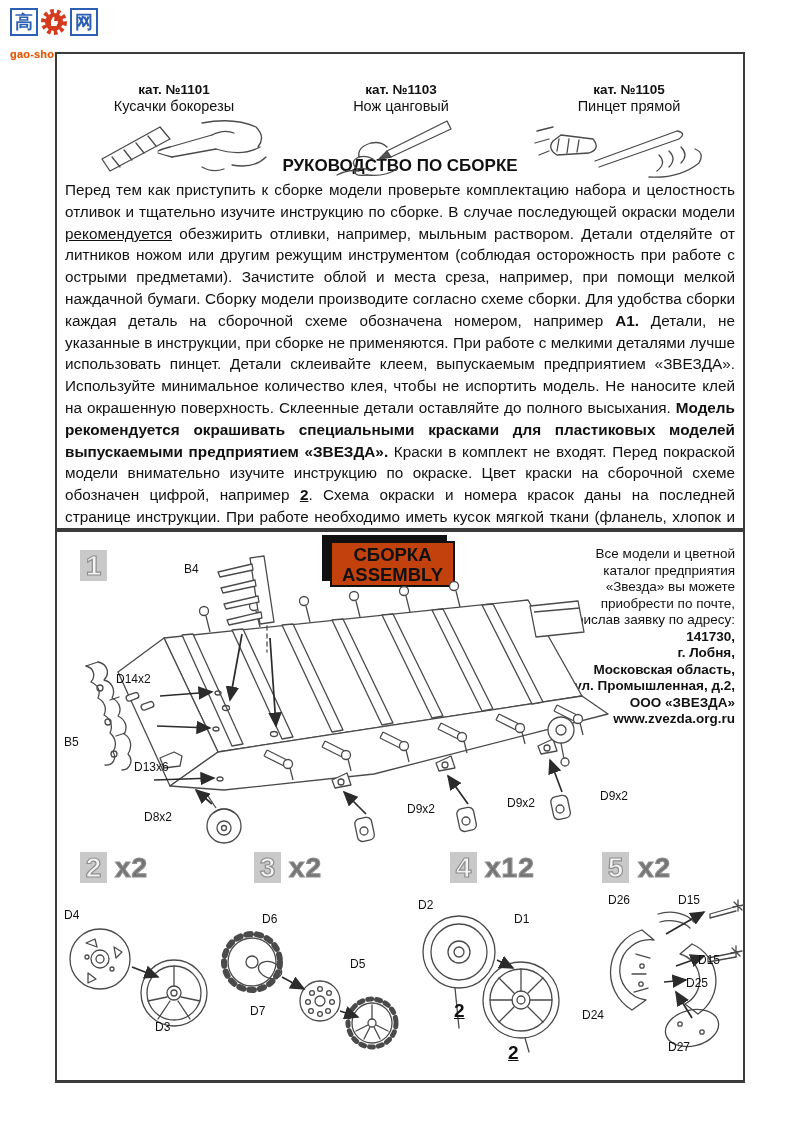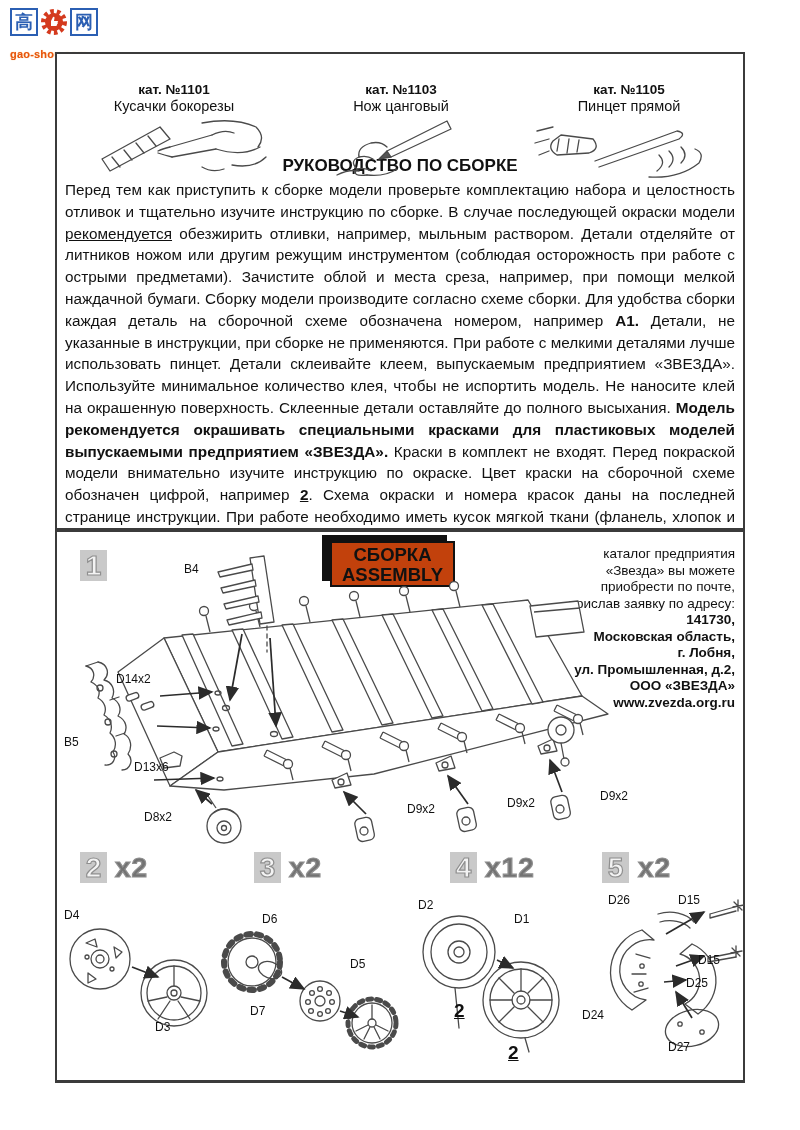--- a/index.html
+++ b/index.html
@@ -116,27 +116,28 @@
 
     <div class="badge" style="left:23px;top:18px;">1</div>
 
     <div class="sborka-shadow"></div>
     <div class="sborka">
       <div>СБОРКА</div>
       <div>ASSEMBLY</div>
     </div>
 
     <div class="addr">
+      <div>Все модели и цветной</div>
       <div>каталог предприятия</div>
       <div>«Звезда» вы можете</div>
       <div>приобрести по почте,</div>
       <div>прислав заявку по адресу:</div>
       <div class="b">141730,</div>
+      <div class="b">г. Лобня,</div>
       <div class="b">Московская область,</div>
-      <div class="b">г. Лобня,</div>
       <div class="b">ул. Промышленная, д.2,</div>
       <div class="b">ООО «ЗВЕЗДА»</div>
       <div class="b">www.zvezda.org.ru</div>
     </div>
 
     <svg style="left:7px;top:18px;" width="560" height="310" viewBox="0 0 560 310">
       <defs>
         <marker id="ah1" markerWidth="10" markerHeight="8" refX="8" refY="4" orient="auto">
           <path d="M0,0 L9,4 L0,8 Z" fill="#2b2b2b"></path>
         </marker>

